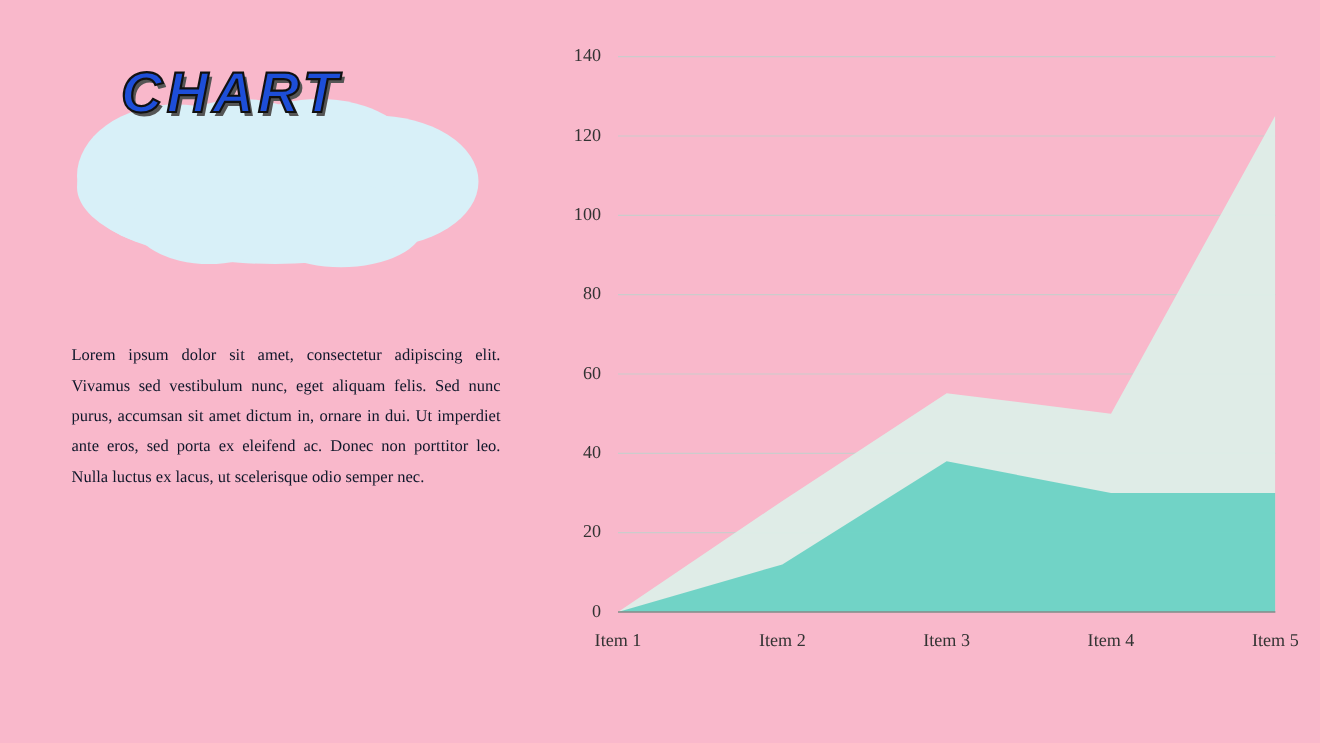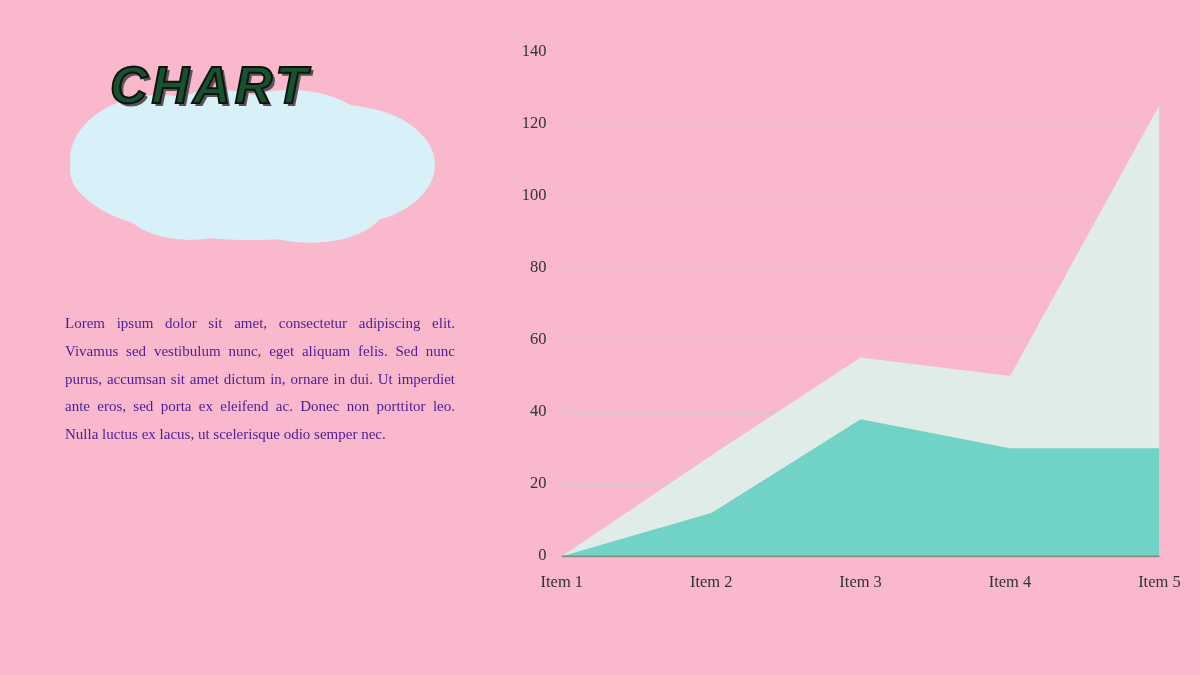--- a/index.html
+++ b/index.html
@@ -29,38 +29,38 @@
       width: 100%;
       height: 100%;
     }
 
     .chart-title {
       position: absolute;
       top: 55px;
       left: 110px;
       font-size: 52px;
       font-weight: 900;
-      color: #14532d;
+      color: #1d4ed8;
       font-family: 'Arial Black', sans-serif;
       letter-spacing: 4px;
       text-transform: uppercase;
       
       -webkit-text-stroke: 2px #111;
       text-shadow: 3px 3px 0px #555;
       font-style: italic;
     }
 
     .body-text {
       position: absolute;
       top: 310px;
       left: 65px;
       width: 390px;
       font-size: 15px;
       line-height: 1.85;
-      color: #4c1d95;
+      color: #0f172a;
       text-align: justify;
       font-family: Georgia, serif;
     }
 
     
     .chart-area {
       position: absolute;
       top: 40px;
       right: 20px;
       width: 680px;

